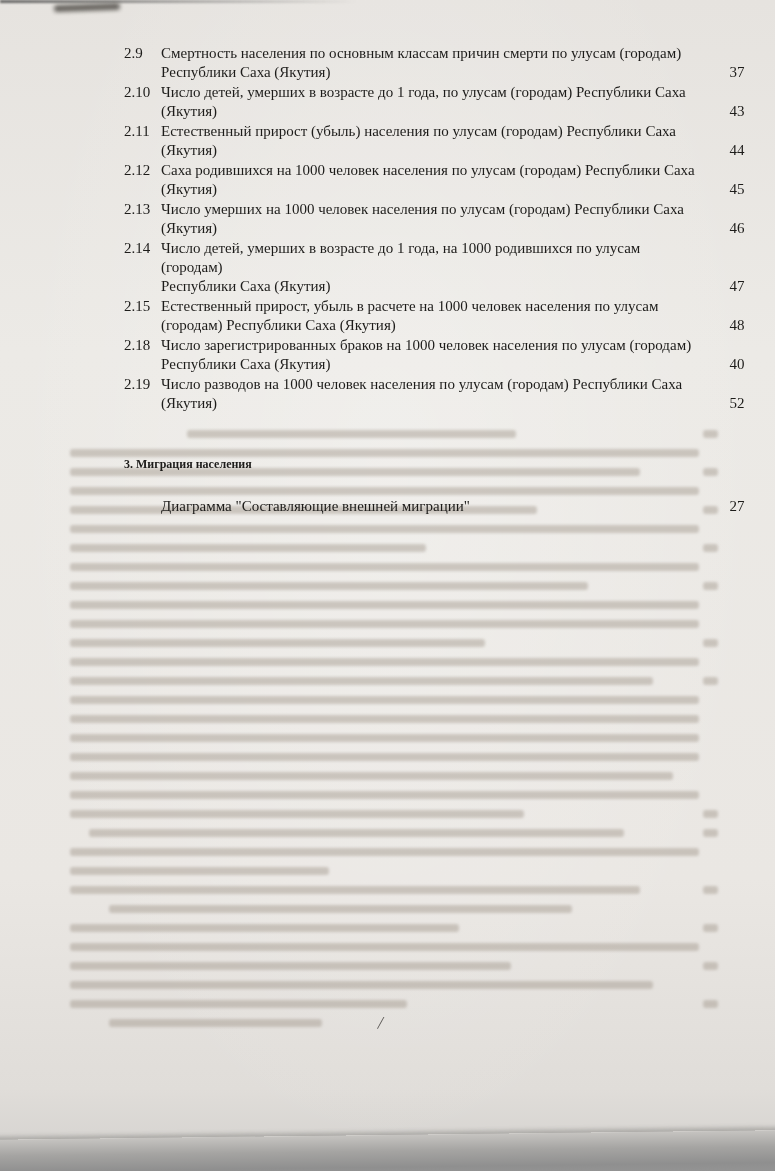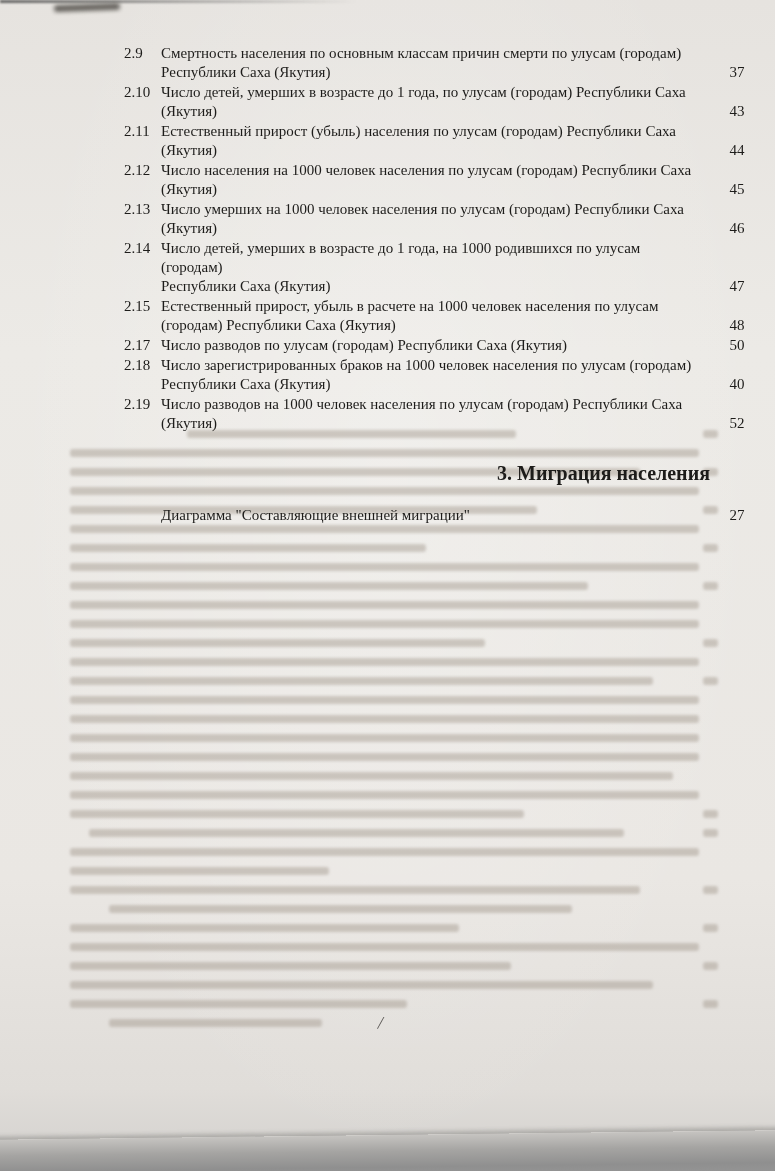--- a/index.html
+++ b/index.html
@@ -27,22 +27,22 @@
   .ghost-line{display:flex;justify-content:flex-start;margin-bottom:11px;}
   .ghost-line .bar{height:8px;background:#9b9084;border-radius:3px;}
   .ghost-line .chip{height:8px;width:15px;background:#9b9084;border-radius:3px;margin-left:auto;}
   
   .toc{position:absolute;top:44px;left:124px;right:25px;color:#1d1c1a;
     font-size:15px;line-height:19px;}
   .toc-row{display:flex;margin-bottom:1px;}
   .toc-row .num{flex:none;width:37px;}
   .toc-row .text{flex:1;white-space:pre-line;padding-right:6px;}
   .toc-row .page{flex:none;min-width:26px;text-align:center;align-self:flex-end;}
-  .toc-heading{text-align:right;font-weight:bold;font-size:20px;
-    margin:31px 40px 23px 0;}
+  .toc-heading{text-align:left;font-weight:bold;font-size:12px;
+    margin:42px 40px 23px 0;}
   .stray{position:absolute;top:1012px;left:378px;font-size:19px;color:#3a3835;
     transform:rotate(10deg);opacity:.85;}
 </style>
 </head>
 <body>
 
 <div class="scan">
   <div class="top-line"></div>
   <div class="top-mark"></div>
   <div class="ghost" id="ghost">
@@ -170,21 +170,21 @@
         <span class="page">43</span>
       </div>
       <div class="toc-row">
         <span class="num">2.11</span>
         <span class="text">Естественный прирост (убыль) населения по улусам (городам) Республики Саха
 (Якутия)</span>
         <span class="page">44</span>
       </div>
       <div class="toc-row">
         <span class="num">2.12</span>
-        <span class="text">Число населения на 1000 человек населения по улусам (городам) Республики Саха
+        <span class="text">Саха родившихся на 1000 человек населения по улусам (городам) Республики Саха
 (Якутия)</span>
         <span class="page">45</span>
       </div>
       <div class="toc-row">
         <span class="num">2.13</span>
         <span class="text">Число умерших на 1000 человек населения по улусам (городам) Республики Саха
 (Якутия)</span>
         <span class="page">46</span>
       </div>
       <div class="toc-row">
@@ -192,25 +192,20 @@
         <span class="text">Число детей, умерших в возрасте до 1 года, на 1000 родившихся по улусам
 (городам)
 Республики Саха (Якутия)</span>
         <span class="page">47</span>
       </div>
       <div class="toc-row">
         <span class="num">2.15</span>
         <span class="text">Естественный прирост, убыль в расчете на 1000 человек населения по улусам
 (городам) Республики Саха (Якутия)</span>
         <span class="page">48</span>
-      </div>
-      <div class="toc-row">
-        <span class="num">2.17</span>
-        <span class="text">Число разводов по улусам (городам) Республики Саха (Якутия)</span>
-        <span class="page">50</span>
       </div>
       <div class="toc-row">
         <span class="num">2.18</span>
         <span class="text">Число зарегистрированных браков на 1000 человек населения по улусам (городам)
 Республики Саха (Якутия)</span>
         <span class="page">40</span>
       </div>
       <div class="toc-row">
         <span class="num">2.19</span>
         <span class="text">Число разводов на 1000 человек населения по улусам (городам) Республики Саха

